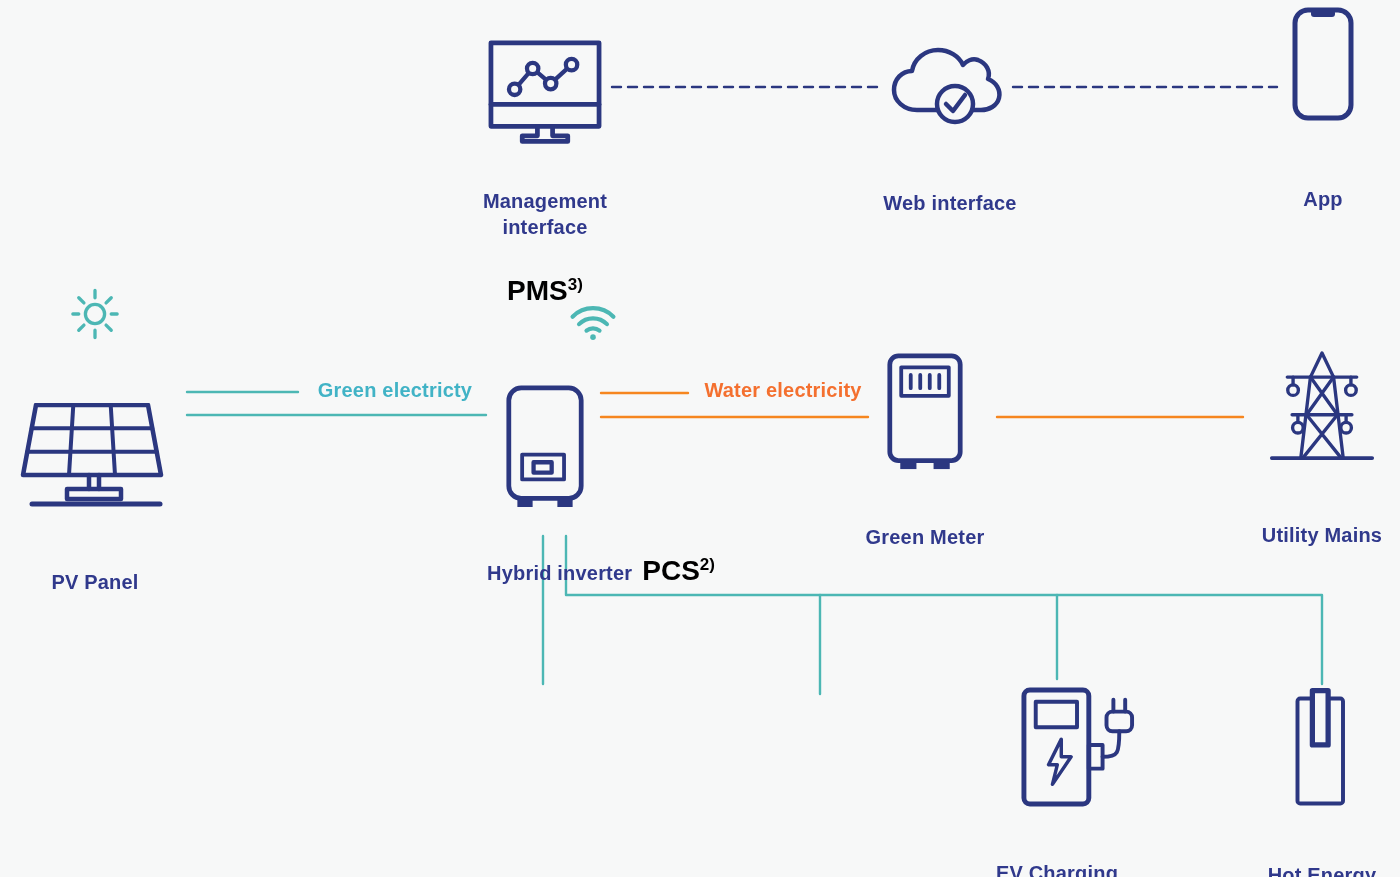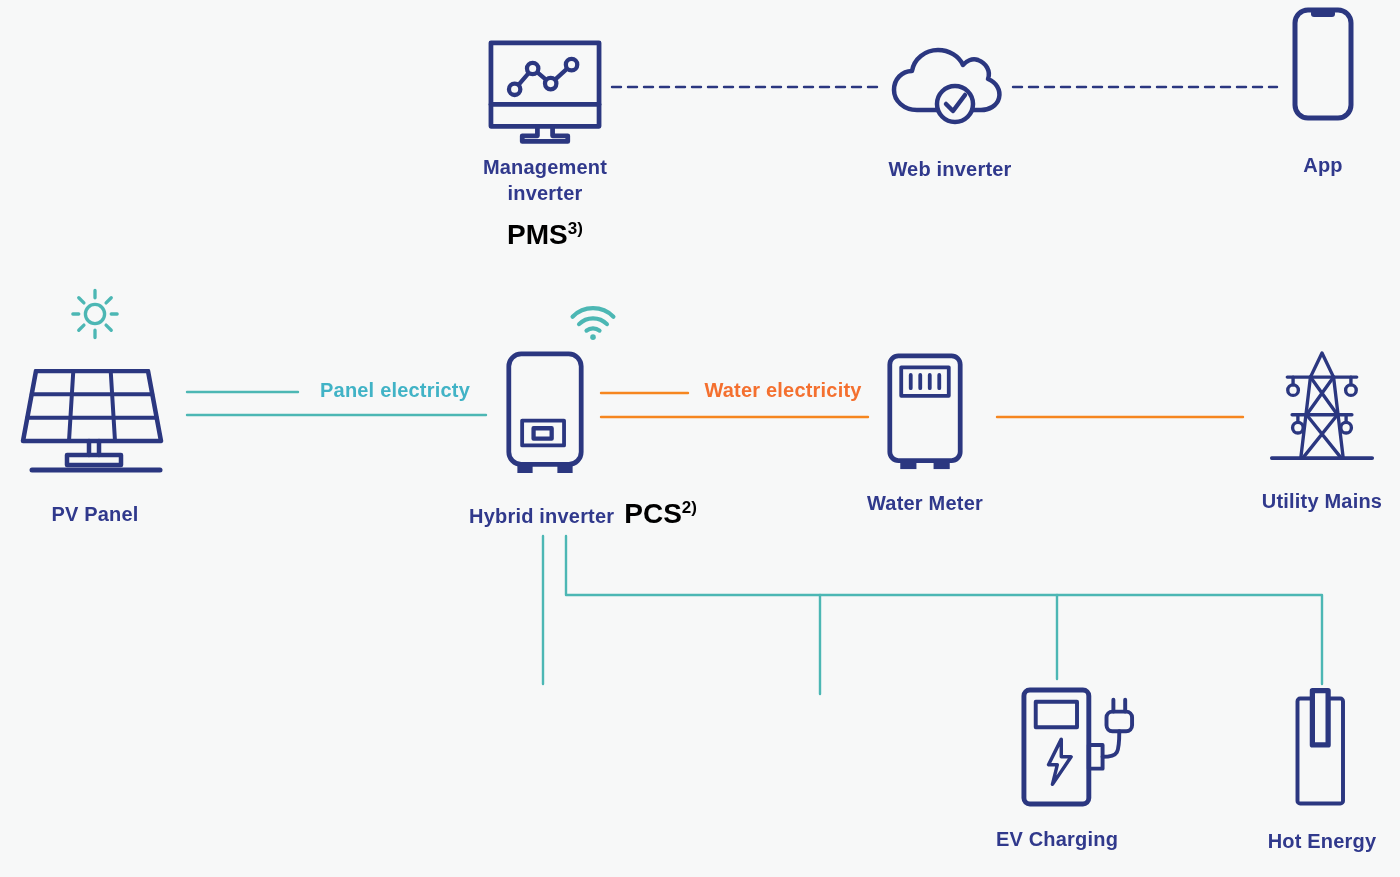--- a/index.html
+++ b/index.html
@@ -4,21 +4,21 @@
 <style>
   :root{
     --navy:#2b3780; --label:#30398c; --teal:#4cb7b4; --teal-text:#41b3c6;
     --orange:#f6861f; --orange-text:#f4702f; --black:#000000; --bg:#f7f8f8;
   }
   html,body{margin:0;padding:0;}
   .canvas{
     position:relative;width:1400px;height:877px;background:var(--bg);
     overflow:hidden;font-family:"Liberation Sans",sans-serif;
   }
-  .node{position:absolute;display:flex;flex-direction:column;align-items:center;}
+  .node{position:absolute;display:flex;flex-direction:column;align-items:center;gap:34px;}
   .lbl{color:var(--label);font-weight:600;font-size:20px;line-height:1.3;text-align:center;letter-spacing:.2px;white-space:nowrap;}
   .annot{color:var(--black);font-weight:700;font-size:28px;line-height:1;white-space:nowrap;}
   .annot sup{font-size:17px;font-weight:700;vertical-align:super;line-height:0;}
   .flow-label{position:absolute;font-size:20px;font-weight:600;letter-spacing:.2px;text-align:center;white-space:nowrap;}
   .flow-label.green{color:var(--teal-text);}
   .flow-label.mains{color:var(--orange-text);}
   .row{display:flex;align-items:baseline;}
   svg{display:block;}
   .ln{fill:none;stroke-linecap:round;stroke-linejoin:round;}
   .sq{fill:none;stroke-linejoin:round;}
@@ -38,48 +38,48 @@
     <path class="ln sT" stroke-width="2.4" d="M187,415 H486"></path>
     <path class="ln sO" stroke-width="2.4" d="M601,393 H688"></path>
     <path class="ln sO" stroke-width="2.4" d="M601,417 H868"></path>
     <path class="ln sO" stroke-width="2.4" d="M997,417 H1243"></path>
     <path class="ln sT" stroke-width="2.4" d="M543,536 V684"></path>
     <path class="ln sT" stroke-width="2.4" d="M566,536 V595 H1322 V684"></path>
     <path class="ln sT" stroke-width="2.4" d="M820,595 V694"></path>
     <path class="ln sT" stroke-width="2.4" d="M1057,595 V679"></path>
   </svg>
 
-  <div class="flow-label green" style="left:302px;top:379px;width:186px;">Panel electricty</div>
+  <div class="flow-label green" style="left:302px;top:379px;width:186px;">Green electricty</div>
   <div class="flow-label mains" style="left:692px;top:379px;width:182px;">Water electricity</div>
 
   <div class="node" style="left:455px;top:40px;width:180px;">
     <svg width="114" height="110" viewBox="0 0 120 116">
       <rect class="sq sN" stroke-width="5" x="3" y="3" width="114" height="88"></rect>
       <line class="ln sN" stroke-width="5" x1="3" y1="68" x2="117" y2="68"></line>
       <polyline class="ln sN" stroke-width="4.5" points="28,52 47,30 66,46 88,26"></polyline>
       <circle class="sN fB" stroke-width="4.5" cx="28" cy="52" r="6"></circle>
       <circle class="sN fB" stroke-width="4.5" cx="47" cy="30" r="6"></circle>
       <circle class="sN fB" stroke-width="4.5" cx="66" cy="46" r="6"></circle>
       <circle class="sN fB" stroke-width="4.5" cx="88" cy="26" r="6"></circle>
       <path class="ln sN" stroke-width="5" d="M52,91 V101 H36 V107 H84 V101 H68 V91"></path>
     </svg>
     <div class="lbl" style="margin-top:4px;">
       <div>Management</div>
-      <div>inverter</div>
+      <div>interface</div>
     </div>
-    <div class="annot" style="margin-top:15px;"><span>PMS</span><sup>3)</sup></div>
+    <div class="annot" style="margin-top:3px;"><span>PMS</span><sup>3)</sup></div>
   </div>
 
   <div class="node" style="left:856px;top:46px;width:188px;">
     <svg width="122" height="88" viewBox="0 0 122 88">
       <path class="ln sN" stroke-width="4.5" d="M28,64 C15,64 5,55 5,44 C5,33 13,25 23,25 C25,13 36,4 49,4 C60,4 70,10 74,19 C77,15 83,12 89,14 C97,17 102,25 99,33 C107,36 112,44 110,52 C108,60 100,64 92,64 Z"></path>
       <circle class="sN fB" stroke-width="4.5" cx="66" cy="58" r="18"></circle>
       <polyline class="ln sN" stroke-width="4.5" points="57,58 64,65 76,49"></polyline>
     </svg>
-    <div class="lbl" style="margin-top:22px;">Web inverter</div>
+    <div class="lbl" style="margin-top:22px;">Web interface</div>
   </div>
 
   <div class="node" style="left:1253px;top:6px;width:140px;">
     <svg width="64" height="116" viewBox="0 0 64 116">
       <rect class="sq sN" stroke-width="5" x="4" y="4" width="56" height="108" rx="13"></rect>
       <rect class="fN" x="20" y="4" width="24" height="7" rx="3"></rect>
     </svg>
     <div class="lbl" style="margin-top:30px;">App</div>
   </div>
 
@@ -105,35 +105,35 @@
       <path class="ln sT" stroke-width="4.5" d="M21,35 A11,11 0 0 1 35,35"></path>
       <circle class="fT" cx="28" cy="42" r="3"></circle>
     </svg>
     <svg width="80" height="126" viewBox="0 0 84 132" style="margin-top:9px;">
       <rect class="sq sN" stroke-width="5" x="4" y="4" width="76" height="116" rx="13"></rect>
       <rect class="sq sN" stroke-width="4" x="18" y="74" width="44" height="26"></rect>
       <rect class="sq sN" stroke-width="4.5" x="30" y="82" width="19" height="11"></rect>
       <rect class="fN" x="13" y="120" width="16" height="9"></rect>
       <rect class="fN" x="55" y="120" width="16" height="9"></rect>
     </svg>
-    <div class="row" style="margin-top:24px;gap:10px;position:relative;left:38px;">
+    <div class="row" style="margin-top:13px;gap:10px;position:relative;left:56px;">
       <span class="lbl">Hybrid inverter</span>
       <span class="annot"><span>PCS</span><sup>2)</sup></span>
     </div>
   </div>
 
   <div class="node" style="left:845px;top:352px;width:160px;">
     <svg width="78" height="120" viewBox="0 0 82 126">
       <rect class="sq sN" stroke-width="5" x="4" y="4" width="74" height="110" rx="9"></rect>
       <rect class="sq sN" stroke-width="4" x="16" y="16" width="50" height="30"></rect>
       <path class="ln sN" stroke-width="4" d="M26,24 V38 M36,24 V38 M46,24 V38 M56,24 V38"></path>
       <rect class="fN" x="15" y="114" width="17" height="9"></rect>
       <rect class="fN" x="50" y="114" width="17" height="9"></rect>
     </svg>
-    <div class="lbl" style="margin-top:18px;">Water Meter</div>
+    <div class="lbl" style="margin-top:18px;">Green Meter</div>
   </div>
 
   <div class="node" style="left:1242px;top:350px;width:160px;">
     <svg width="108" height="114" viewBox="0 0 112 118">
       <path class="ln sN" stroke-width="3.5" d="M44,28 L56,3 L68,28"></path>
       <path class="ln sN" stroke-width="3.5" d="M44,28 L34,112 M68,28 L78,112"></path>
       <path class="ln sN" stroke-width="3.5" d="M20,28 H92 M25,67 H87"></path>
       <path class="ln sN" stroke-width="3.5" d="M44,28 L72,67 M68,28 L40,67 M40,67 L76,112 M72,67 L36,112"></path>
       <path class="ln sN" stroke-width="3.5" d="M26,28 V36 M86,28 V36 M31,67 V75 M81,67 V75"></path>
       <circle class="sq sN" stroke-width="3.5" cx="26" cy="41.5" r="5.5"></circle>

